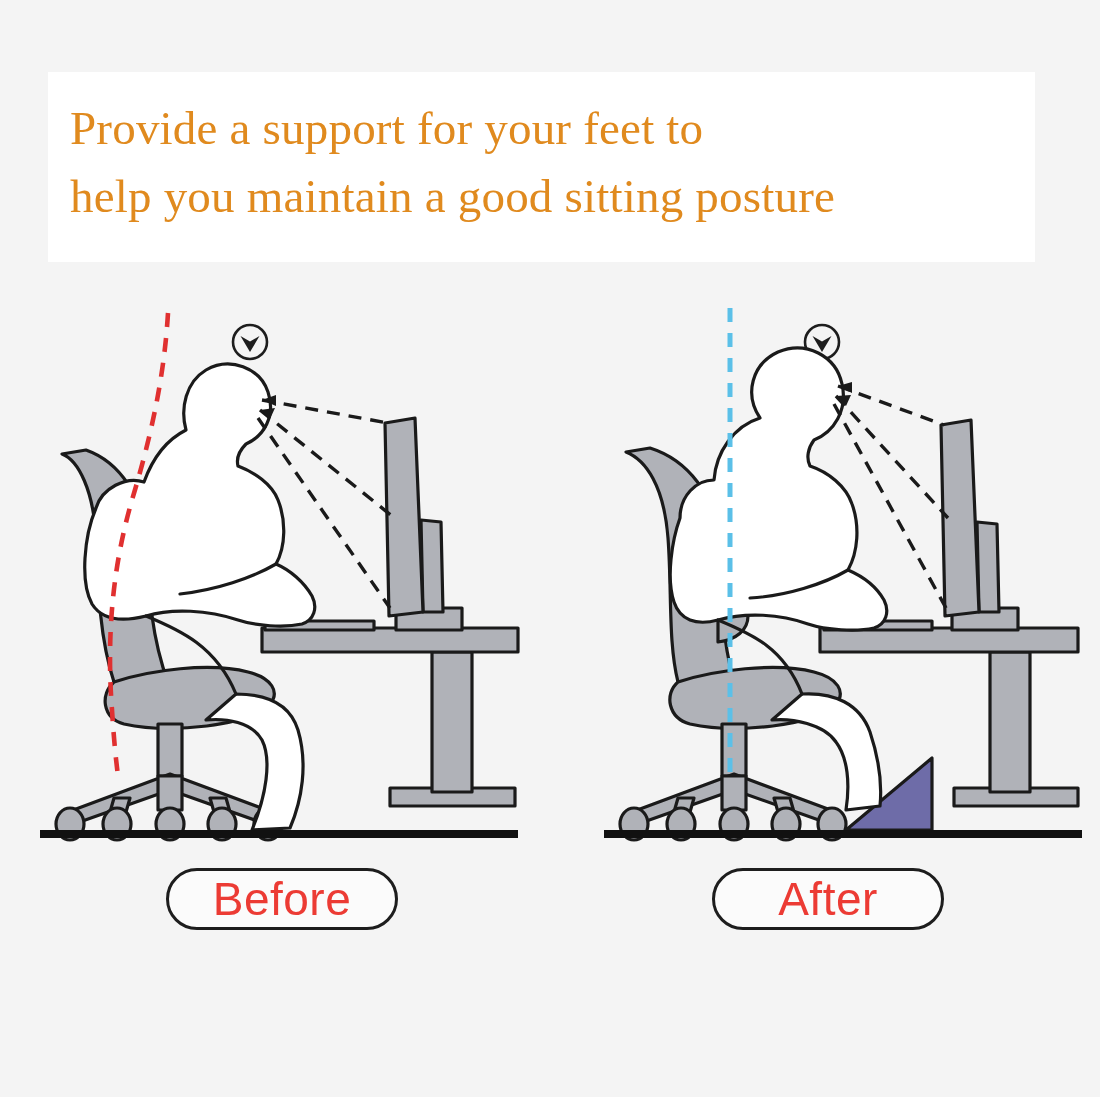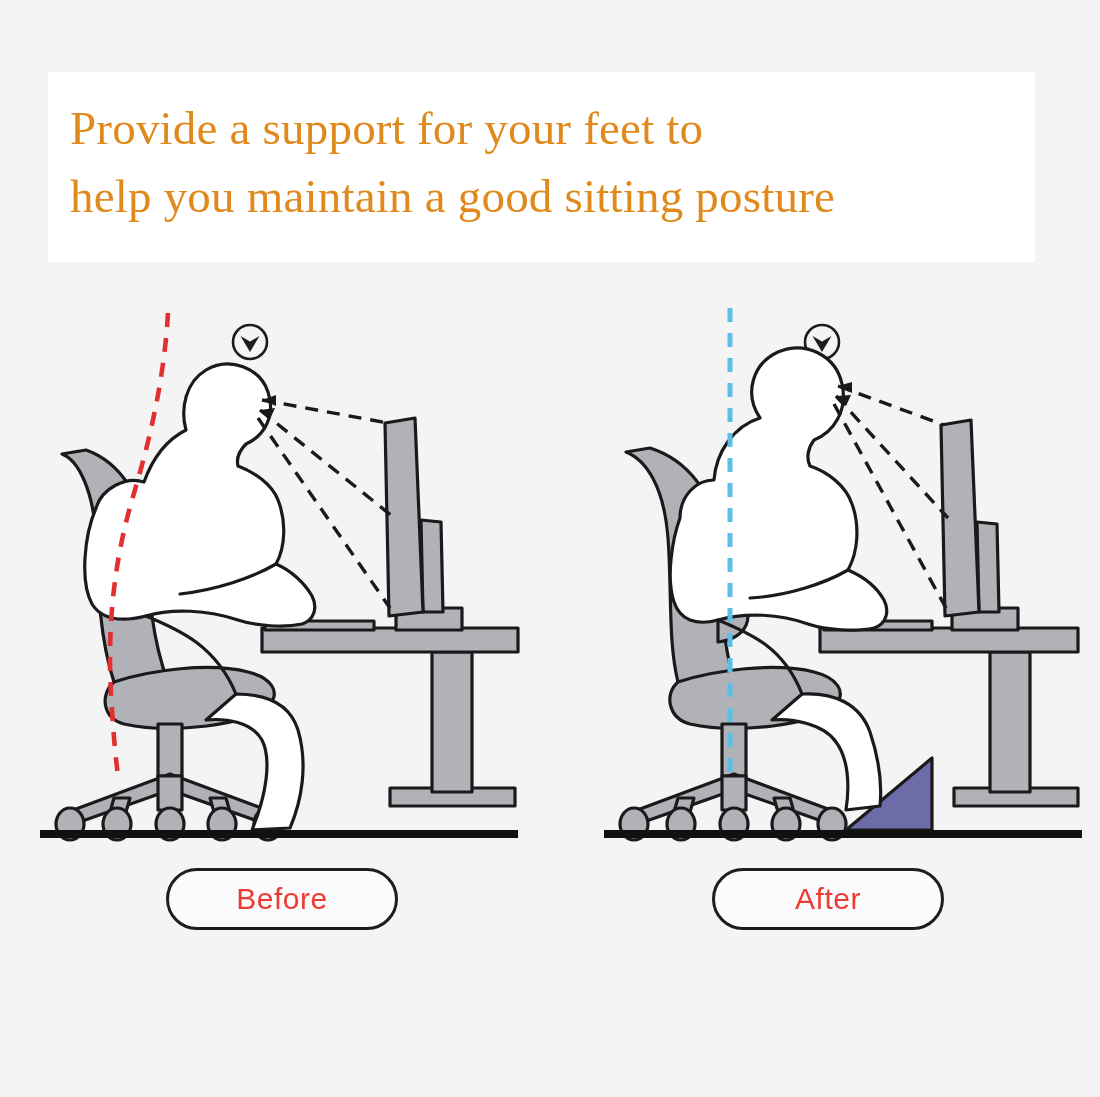--- a/index.html
+++ b/index.html
@@ -89,21 +89,21 @@
     display: flex;
     align-items: center;
     justify-content: center;
     box-sizing: border-box;
   }
   .figure.left .pill  { left: 126px; }
   .figure.right .pill { left: 110px; }
   .pill-label {
     font-family: "Liberation Sans", sans-serif;
     color: #ec3b34;
-    font-size: 30px;
+    font-size: 46px;
     font-weight: 500;
     line-height: 1;
     letter-spacing: 0.5px;
   }
 </style>
 </head>
 <body>
 
 <div class="page">
 

